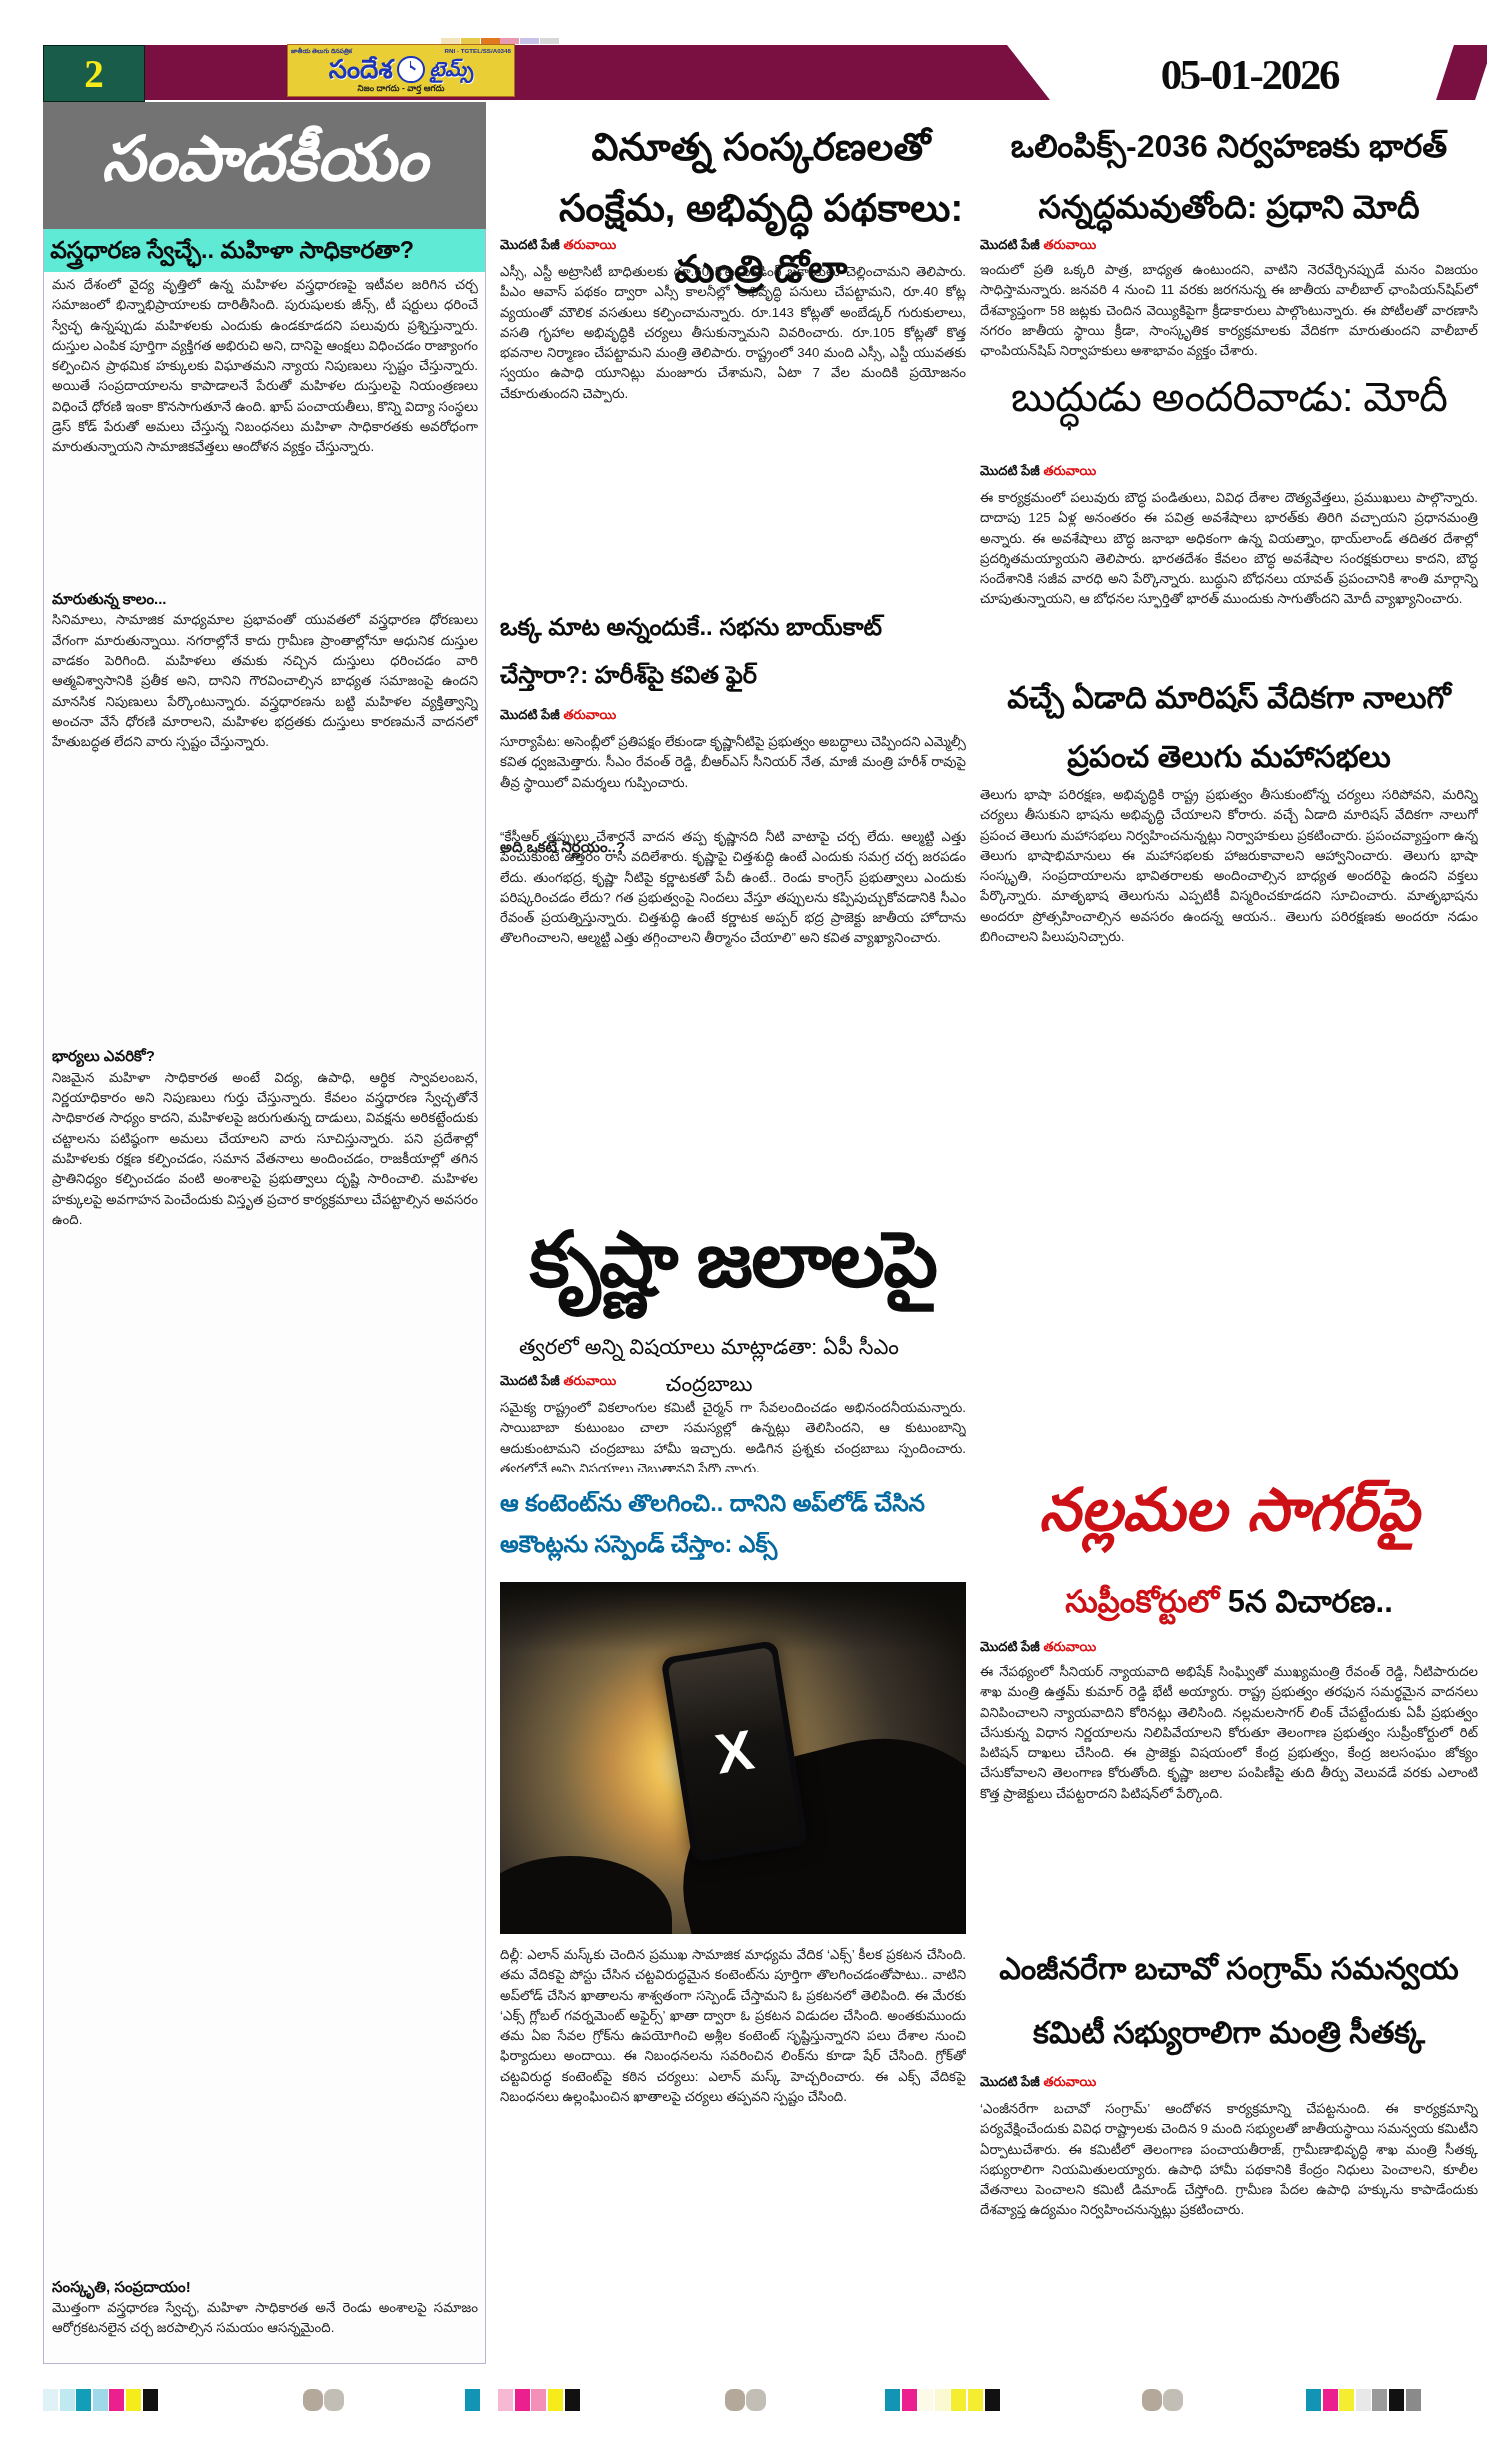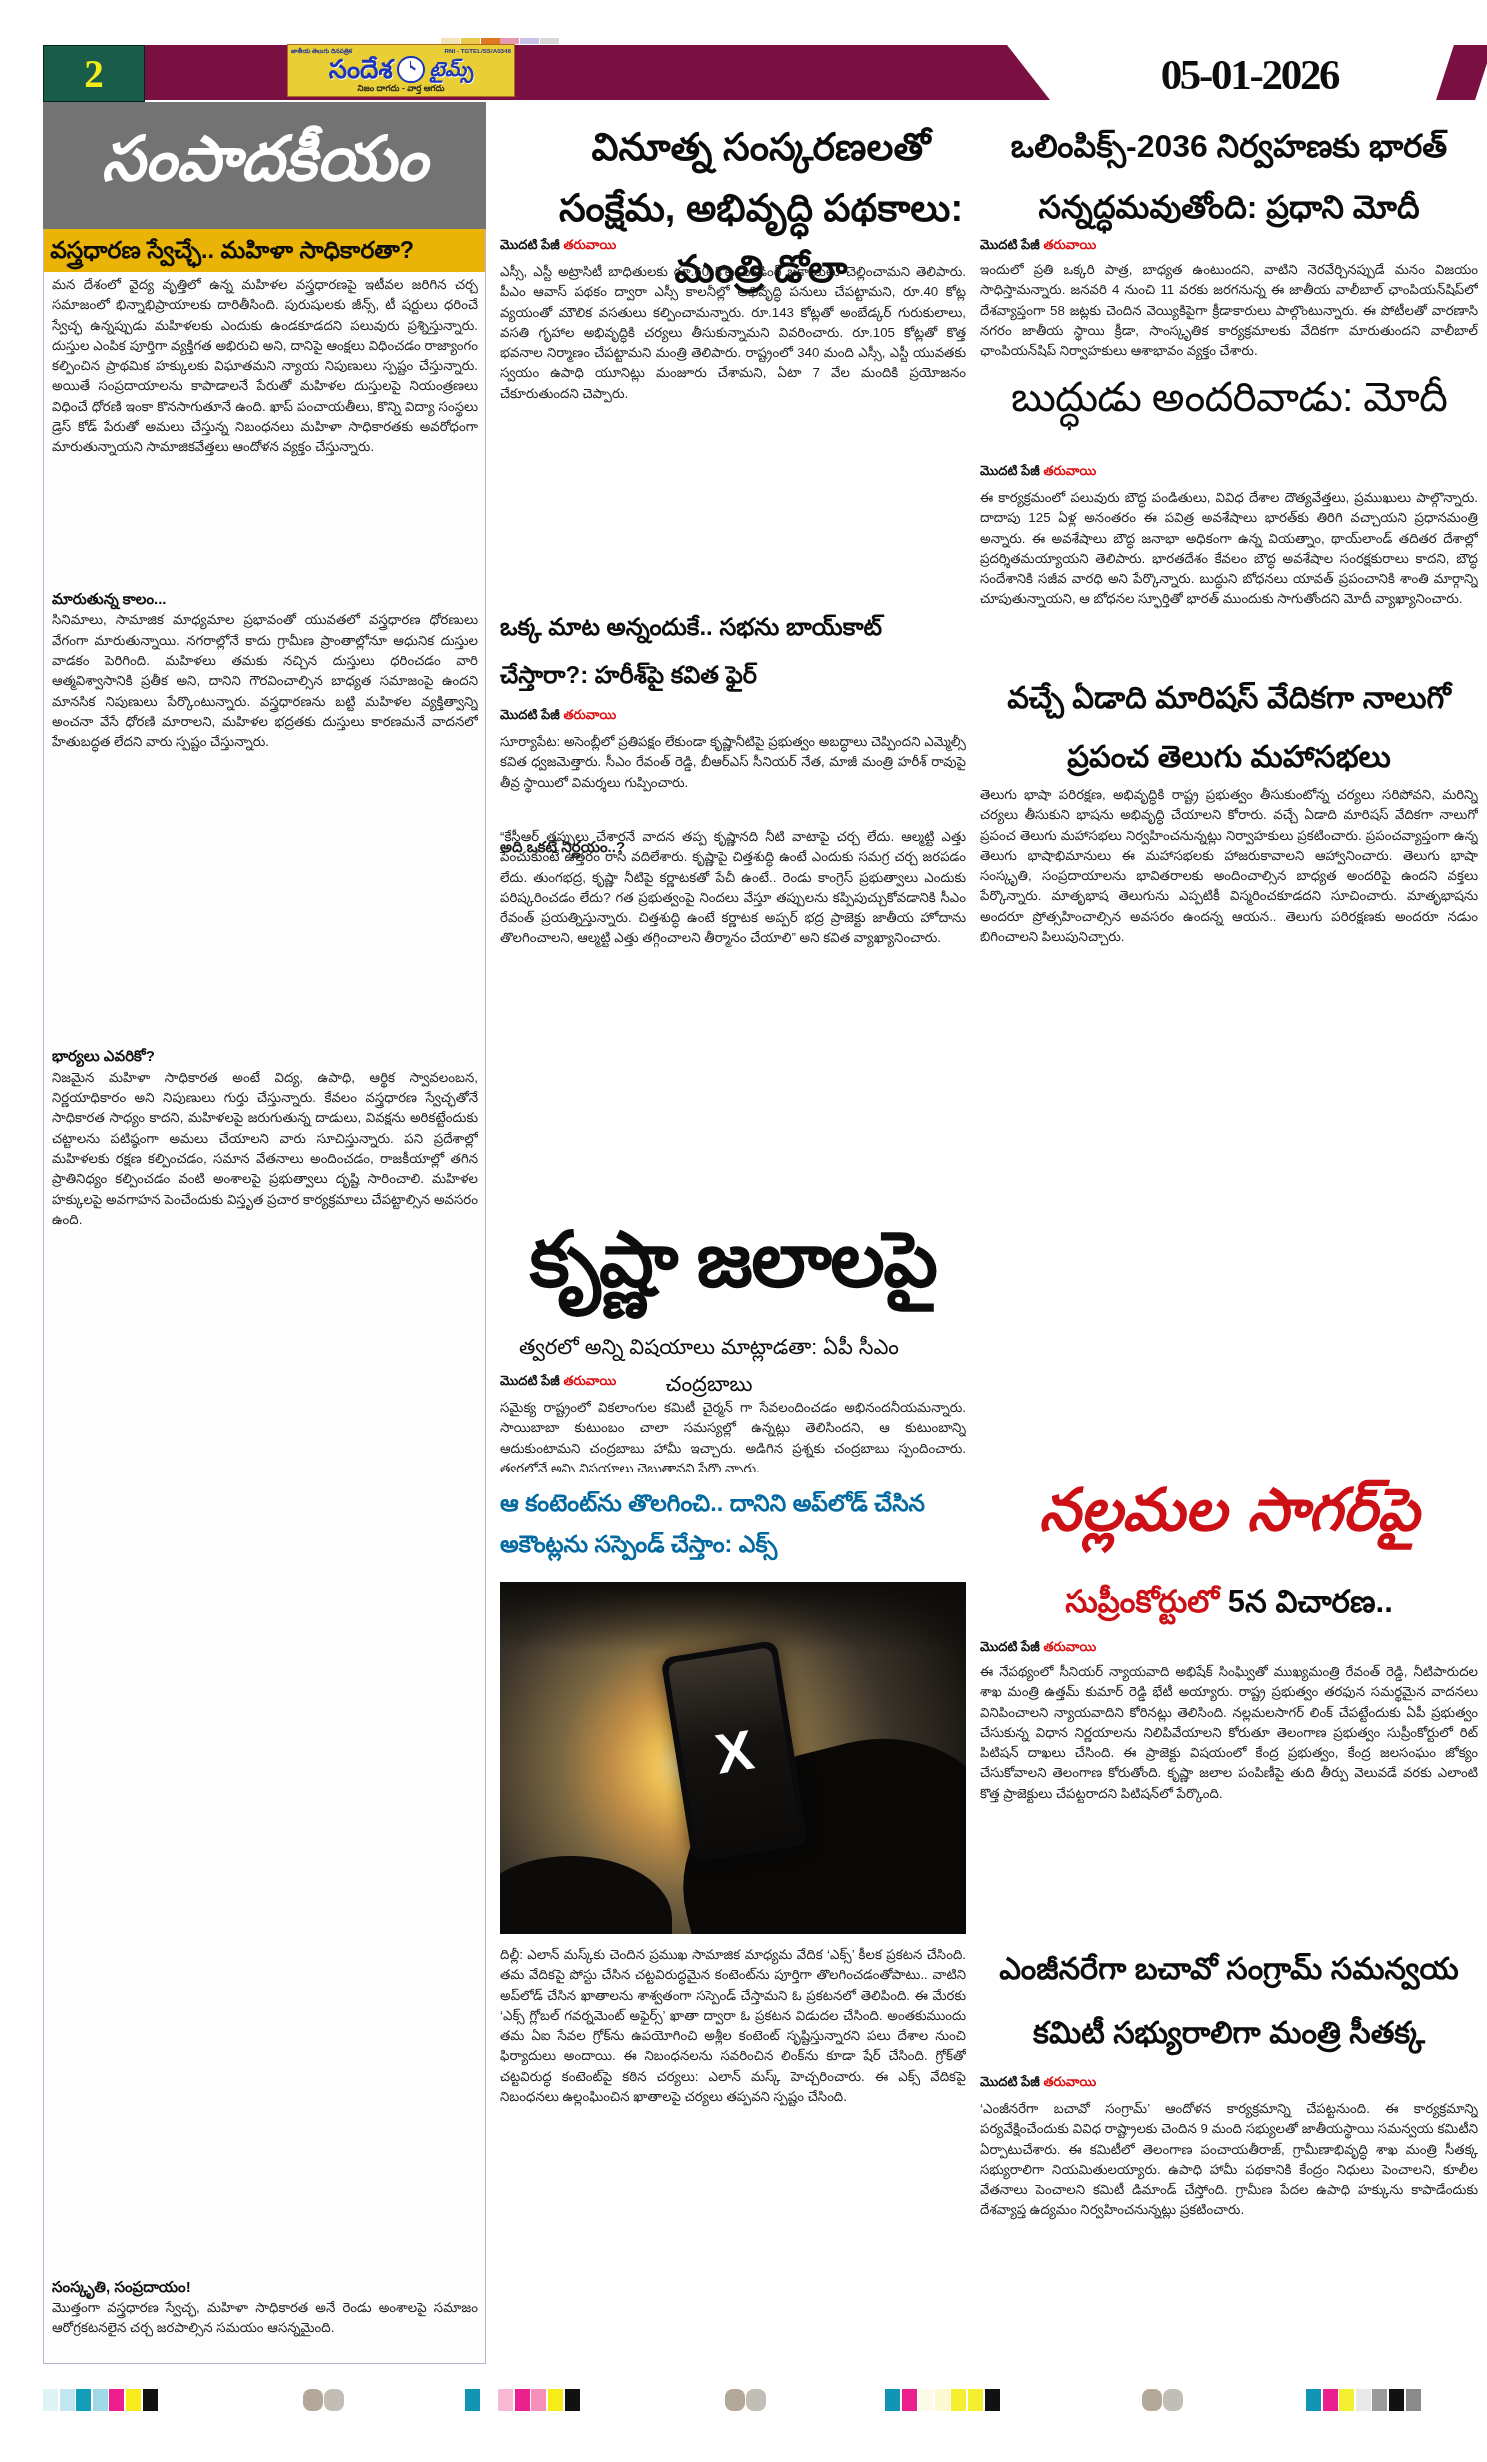--- a/index.html
+++ b/index.html
@@ -29,21 +29,21 @@
   .topmarks span{display:block;width:19px;height:5.5px;}
   
   .tag{font-size:13px;font-weight:bold;color:#111;}
   .tag .red{color:#e01010;}
   .bodytxt{font-size:13.3px;line-height:20.3px;text-align:justify;color:#1c1c1c;overflow:hidden;}
   .h-center{text-align:center;font-weight:800;color:#0d0d0d;}
   
   .ed-box{left:43px;top:102px;width:443px;height:2262px;border:0.8px solid #b9b2d2;background:#fdfdfe;box-sizing:border-box;}
   .ed-head{left:43px;top:102px;width:443px;height:127px;background:#737373;display:flex;align-items:center;justify-content:center;}
   .ed-head span{color:#fff;font-family:"DejaVu Serif",serif;font-style:italic;font-weight:bold;font-size:62px;}
-  .ed-strip{left:44px;top:229px;width:441px;height:43px;background:#eab308;line-height:43px;
+  .ed-strip{left:44px;top:229px;width:441px;height:43px;background:#5eead4;line-height:43px;
             font-size:23.4px;font-weight:800;color:#0d0d0d;padding-left:6.2px;box-sizing:border-box;}
   .ed-body{left:52px;top:275px;width:426px;}
   .ed-sub{font-size:15px;font-weight:800;color:#111;height:23.4px;line-height:23.4px;}
   
   .photo{left:500px;top:1582px;width:466px;height:352px;overflow:hidden;background:
      radial-gradient(circle at 40% 52%, #f8e49a 0%, #eebf55 10%, #c28f47 22%, #7a6642 38%, #3a332a 62%, #16130f 90%);}
   .ph-dark-t{position:absolute;left:0;top:0;width:100%;height:70px;background:linear-gradient(#0d0c0a,rgba(13,12,10,0));}
   .ph-hand{position:absolute;right:-47px;bottom:-94px;width:328px;height:281px;background:#0a0908;border-radius:45% 40% 0 0;transform:rotate(-14deg);}
   .ph-hand2{position:absolute;left:-31px;bottom:-47px;width:203px;height:125px;background:#0c0b09;border-radius:50% 50% 0 0;}
   .phone{position:absolute;left:176px;top:66px;width:117px;height:207px;background:#0b0b0d;border-radius:12.5px;

